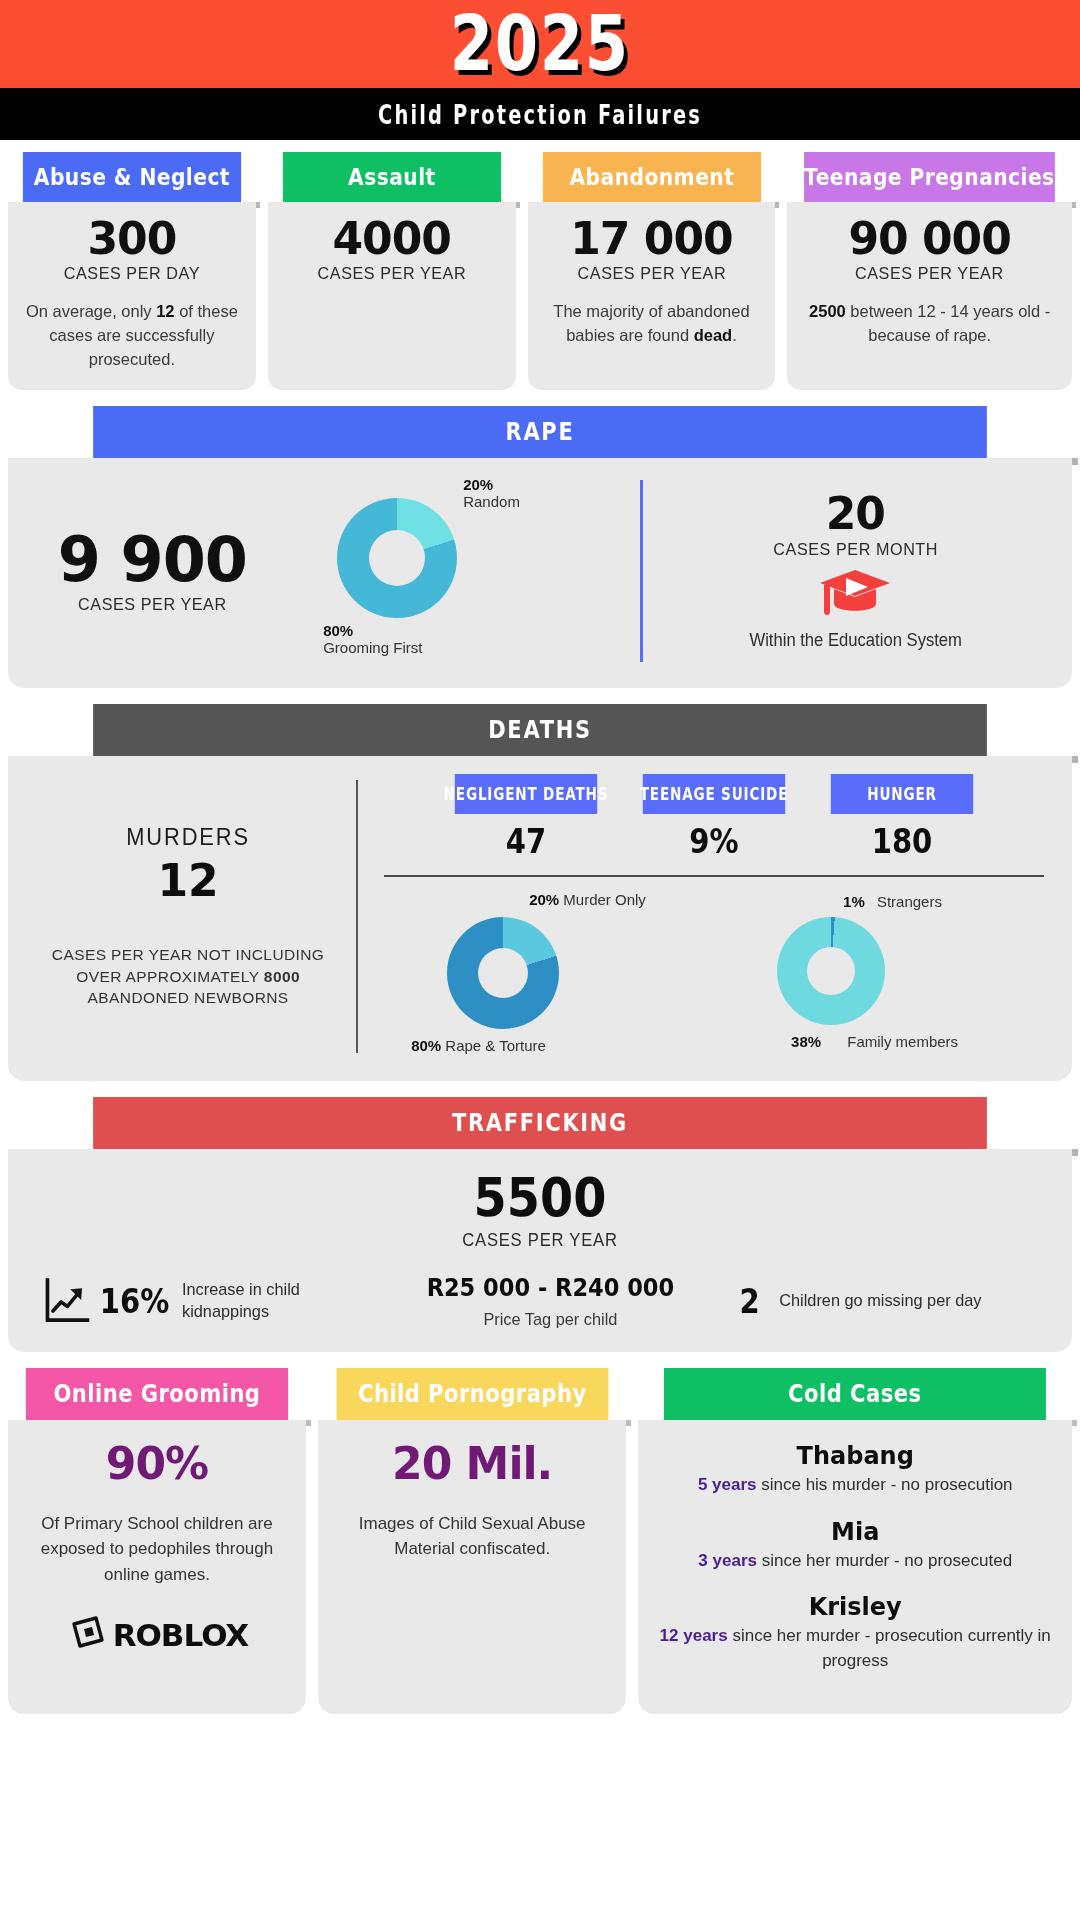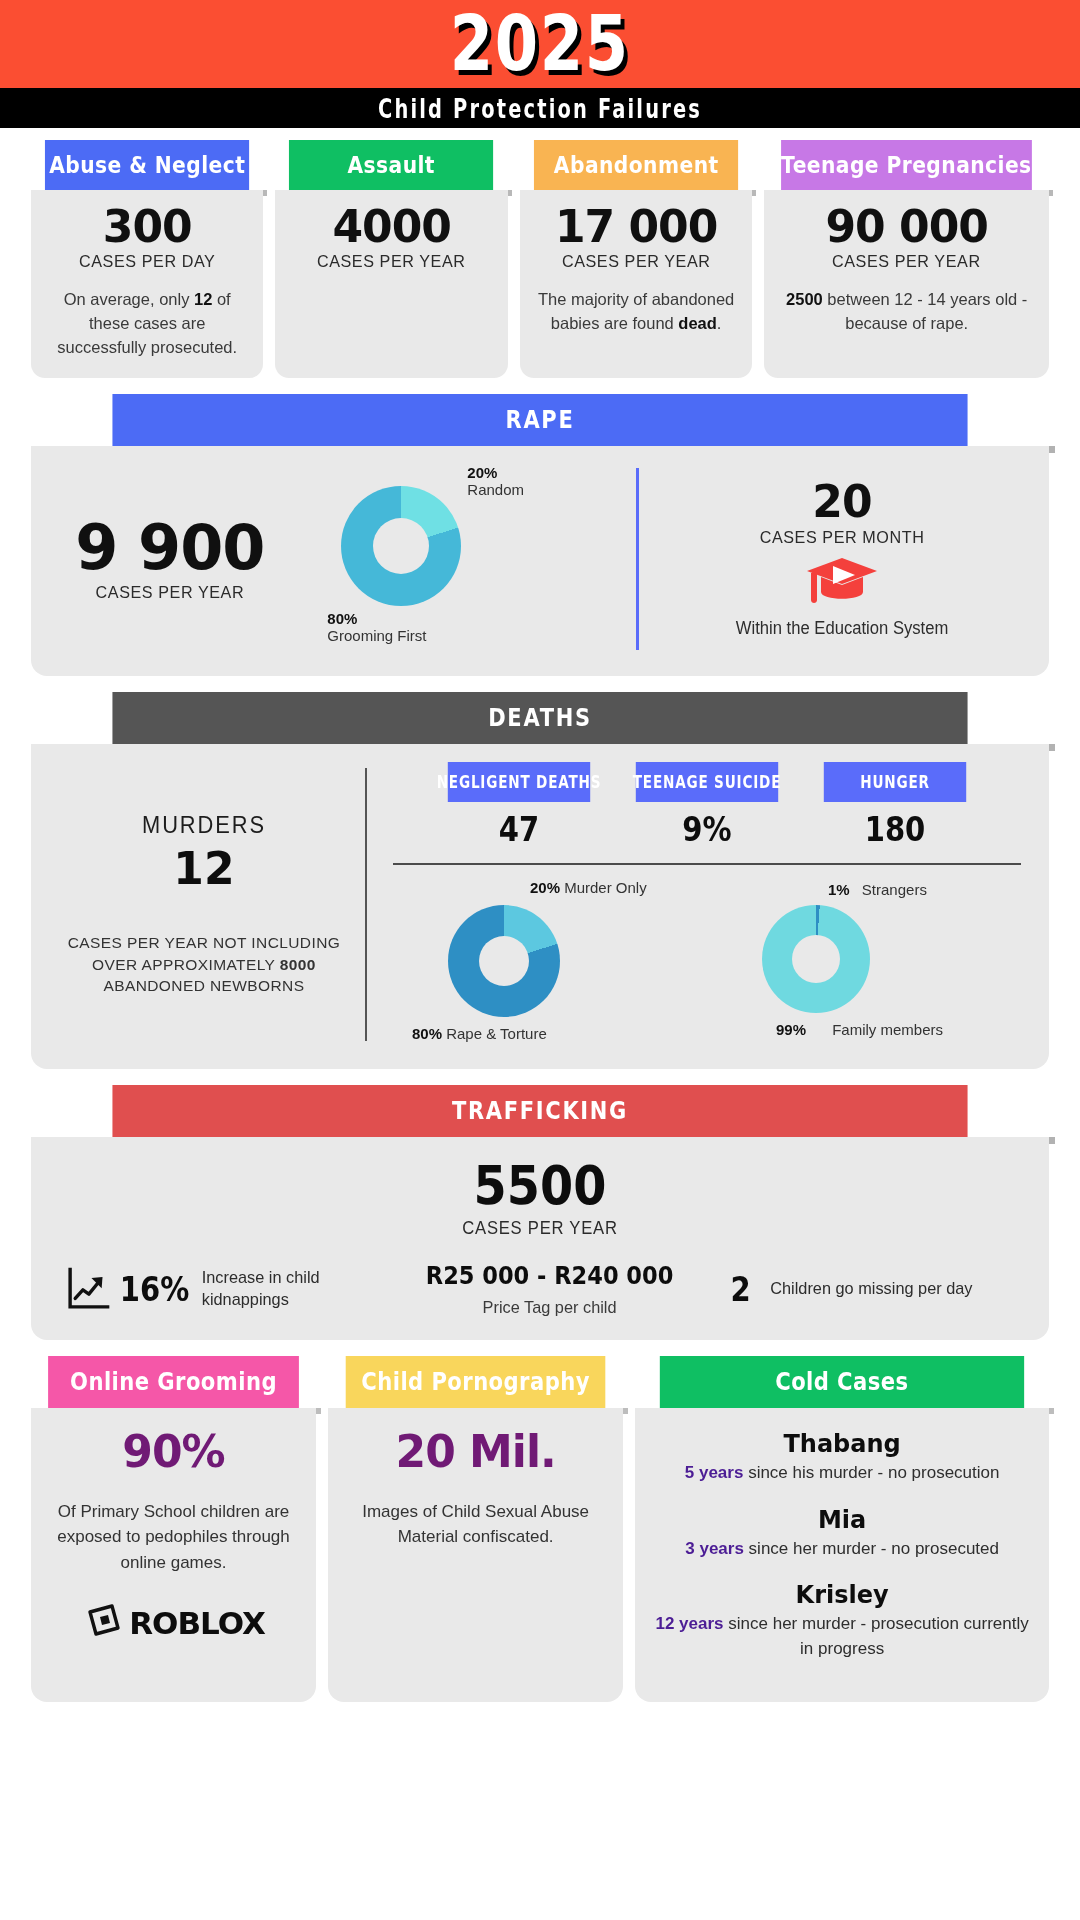--- a/index.html
+++ b/index.html
@@ -22,34 +22,34 @@
     font-weight: bold;
     font-size: 76px;
     color: #ffffff;
     letter-spacing: 2px;
     transform: scaleX(0.82);
     text-shadow: 5px 5px 0 #000000;
     line-height: 1;
   }
   .subbar {
     background: #000000;
-    height: 40px;
+    height: 52px;
     display: flex; align-items: center; justify-content: center;
   }
   .subbar-text {
     color: #ffffff;
     font-size: 27px;
     font-weight: bold;
     letter-spacing: 3px;
     transform: scaleX(0.72);
     font-family: "DejaVu Sans", sans-serif;
   }
 
   
-  .wrap { padding: 0 31px; }
+  .wrap { padding: 0 8px; }
   .cardgrid {
     display: flex; gap: 12px; margin-top: 12px;
   }
   .stat-card {
     flex: 1;
     display: flex; flex-direction: column;
     position: relative;
   }
   .card-head {
     height: 50px;
@@ -361,21 +361,21 @@
             <div class="donut2-cell">
               <div class="donut" style="position:absolute;left:30px;top:26px;width:108px;height:108px;
                    background:conic-gradient(#2E8FC4 0deg 4deg, #6FD9E0 4deg 360deg);">
                 <div style="position:absolute;left:30px;top:30px;width:48px;height:48px;border-radius:50%;background:#e9e9e9;"></div>
               </div>
               <div class="d-label" style="left:96px;top:2px;">
                 <b style="display:inline">1%</b>
                 <span style="margin-left:8px">Strangers</span>
               </div>
               <div class="d-label" style="left:44px;top:142px;">
-                <b style="display:inline">99%</b>
+                <b style="display:inline">38%</b>
                 <span style="margin-left:22px">Family members</span>
               </div>
             </div>
 
           </div>
         </div>
 
       </div>
     </div>
   </div>

